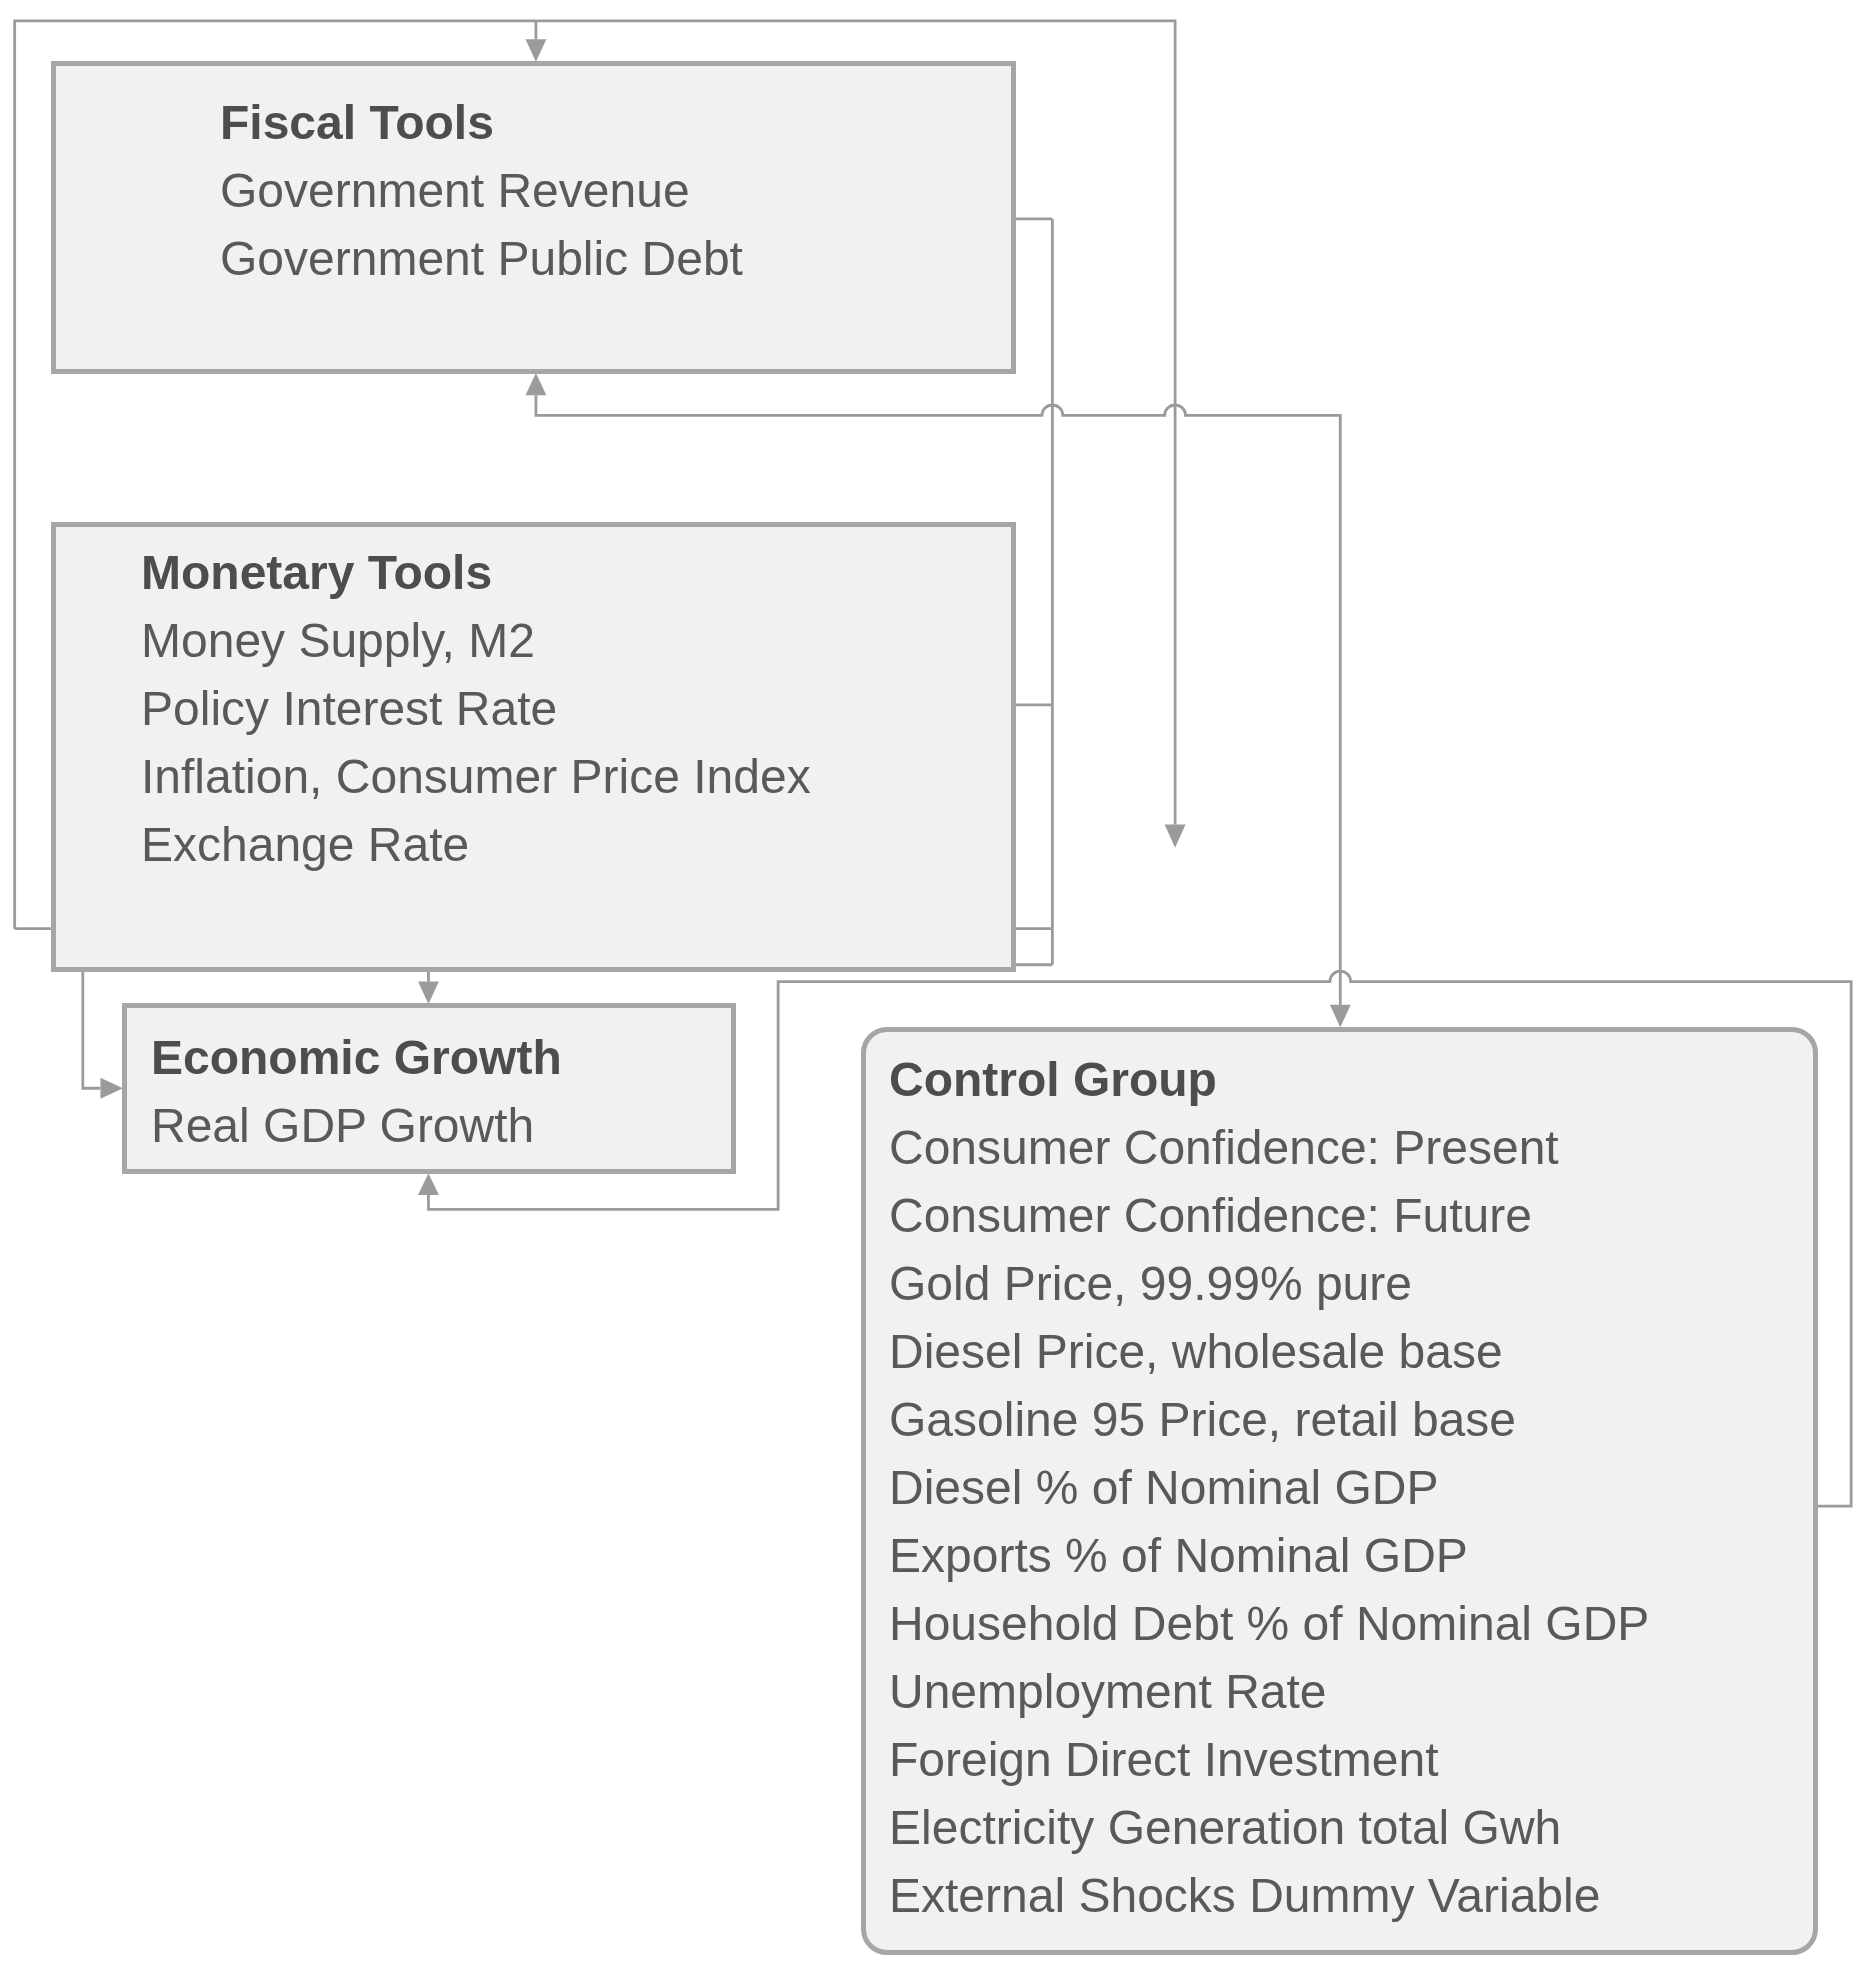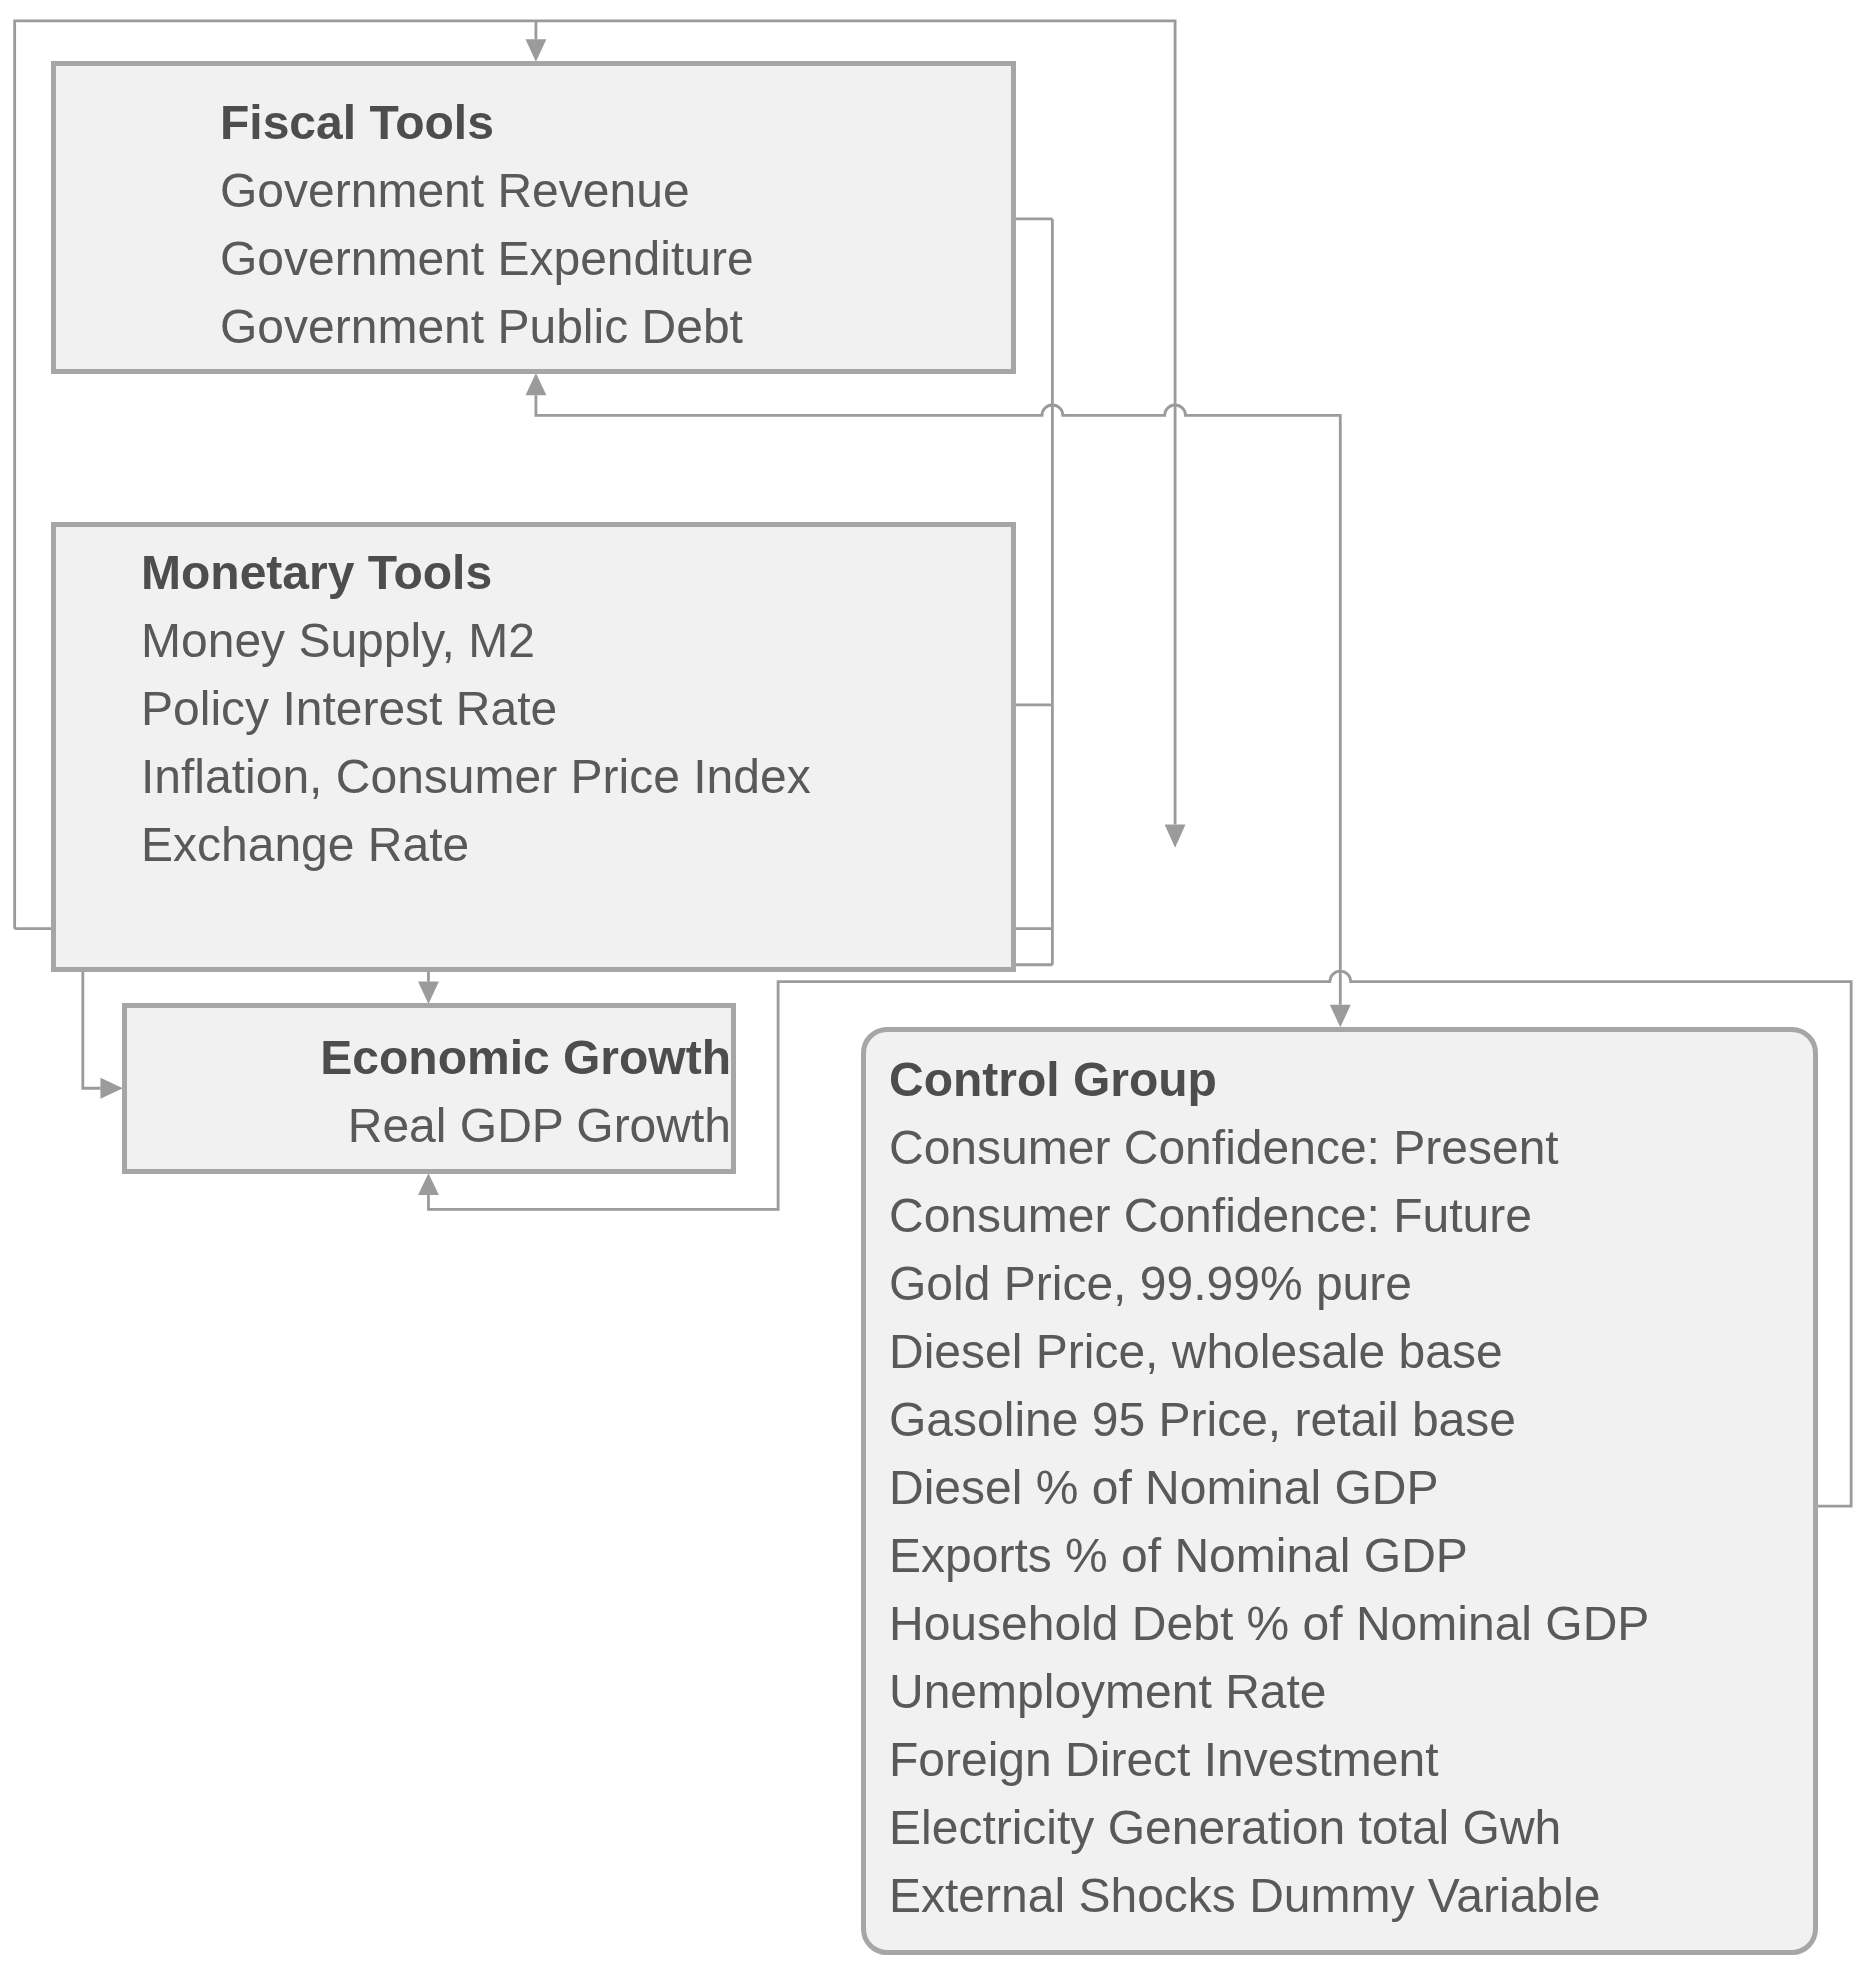--- a/index.html
+++ b/index.html
@@ -39,21 +39,21 @@
     color: var(--text, #58595b);
     white-space: nowrap;
   }
   .box .title {
     font-weight: bold;
     color: var(--title, #4c4d4f);
   }
 
   .box-fiscal   { left: 51px;   top: 61px;   width: 965px; height: 313px;  padding: 23px 8px 0 164px; }
   .box-monetary { left: 51px;   top: 522px;  width: 965px; height: 450px;  padding: 12px 8px 0 85px; }
-  .box-eg       { left: 122px;  top: 1003px; width: 614px;  height: 171px;  padding-top: 16px; text-align: right; padding-left: 24px; }
+  .box-eg       { left: 122px;  top: 1003px; width: 614px;  height: 171px;  padding-top: 16px; text-align: left; padding-left: 24px; }
   .box-control  { left: 861px; top: 1027px; width: 957px; height: 928px; padding: 14.4px 8px 0 23px; border-radius: 26px; }
 </style>
 </head>
 <body>
 
 <div class="canvas">
 
   <svg class="connector-layer" viewBox="0 0 2335 2449" width="1873" height="1964" xmlns="http://www.w3.org/2000/svg">
 
     <path class="connector" d="M 18 1158 L 18 26 L 1465 26 L 1465 1028"></path>
@@ -80,21 +80,20 @@
     <polygon class="arrowhead" points="668,465 655,493 681,493"></polygon>
     <polygon class="arrowhead" points="1671,1281 1658,1253 1684,1253"></polygon>
 
     <path class="connector" d="M 2264 1878 L 2308 1878 L 2308 1224 L 1684 1224 A 13 13 0 0 0 1658 1224 L 970 1224 L 970 1508 L 534 1508 L 534 1490"></path>
     <polygon class="arrowhead" points="534,1463 521,1490 547,1490"></polygon>
   </svg>
 
   <div class="box box-fiscal">
     <div class="title">Fiscal Tools</div>
     <div class="line">Government Revenue</div>
-    <div class="line">Government Expenditure</div>
     <div class="line">Government Public Debt</div>
   </div>
 
   <div class="box box-monetary">
     <div class="title">Monetary Tools</div>
     <div class="line">Money Supply, M2</div>
     <div class="line">Policy Interest Rate</div>
     <div class="line">Inflation, Consumer Price Index</div>
     <div class="line">Exchange Rate</div>
   </div>

